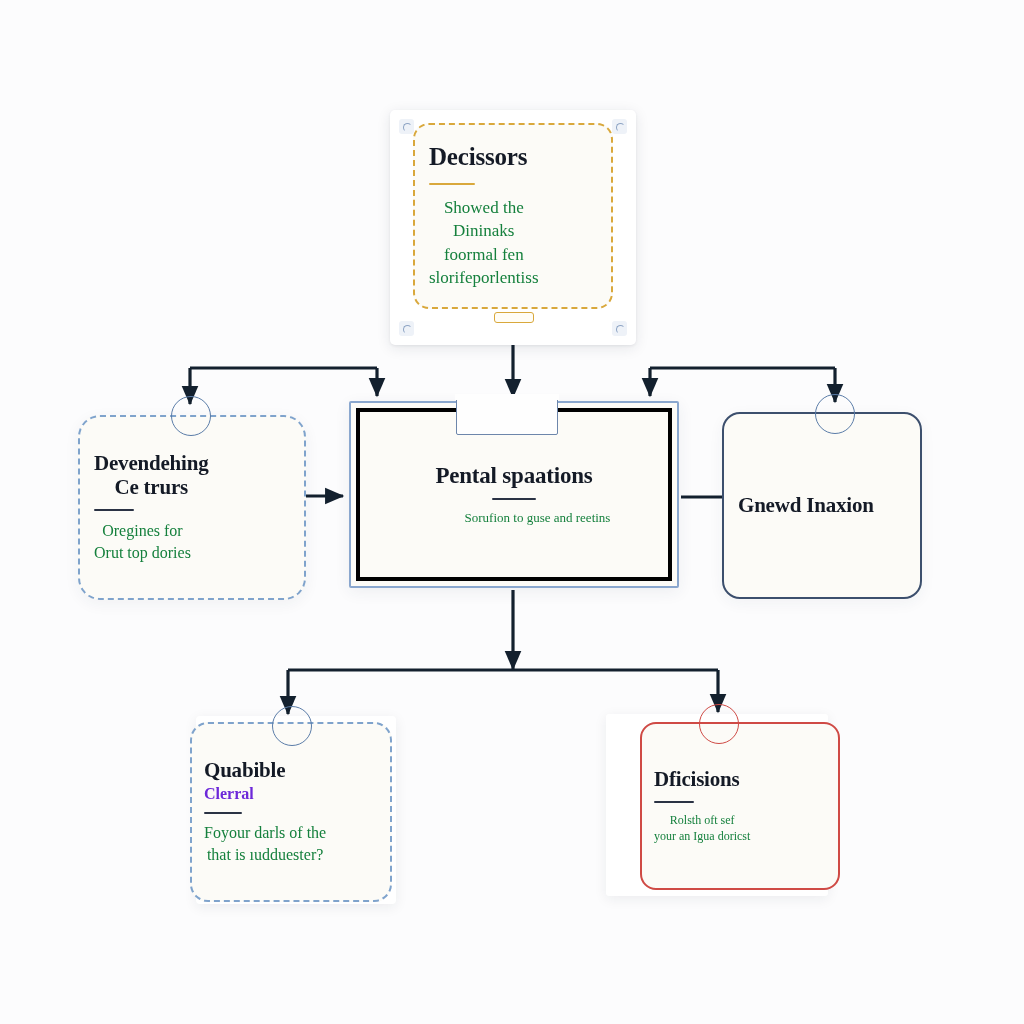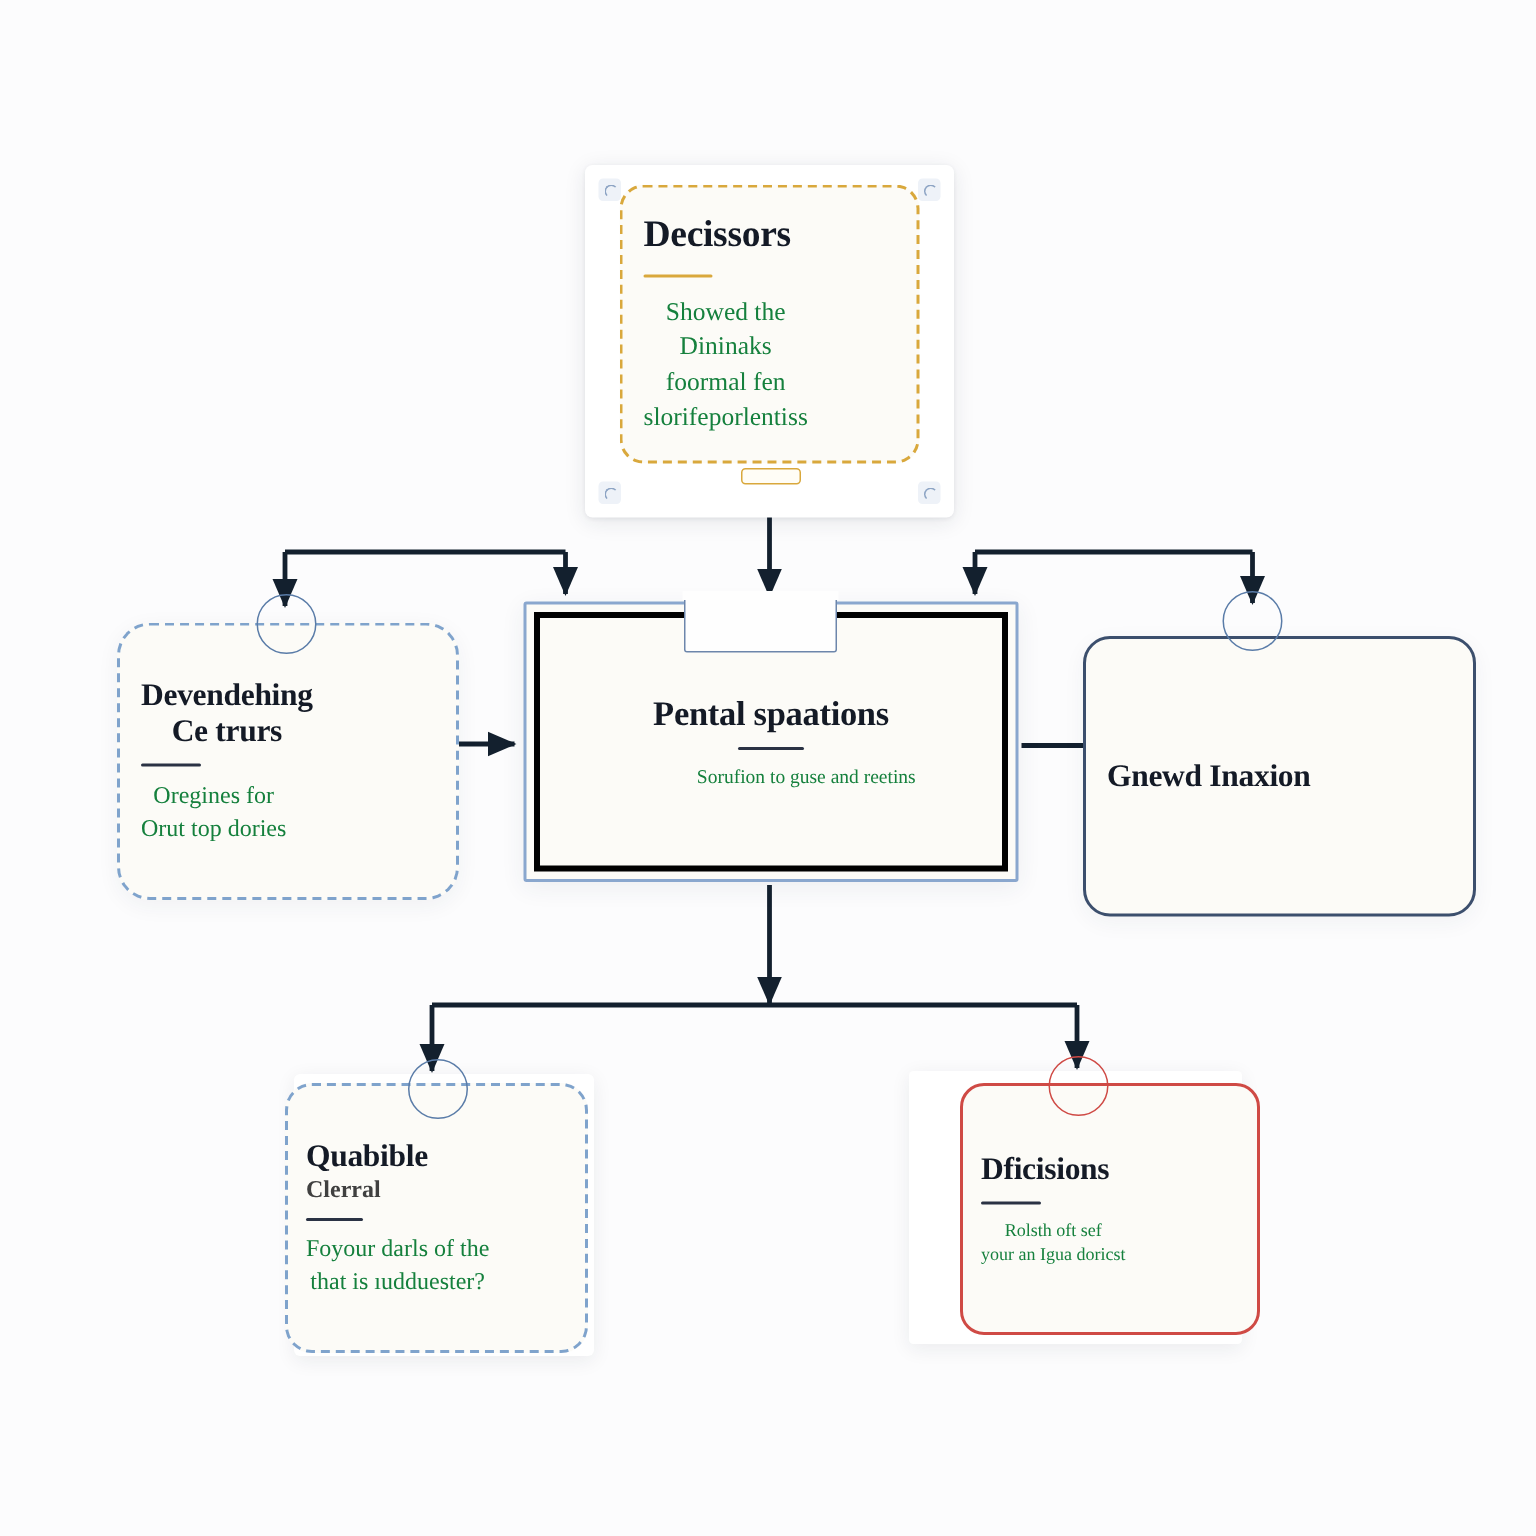--- a/index.html
+++ b/index.html
@@ -45,21 +45,21 @@
   }
 
   .node-title {
     font-weight: bold;
     color: #141a26;
     letter-spacing: -0.2px;
     line-height: 1.18;
   }
   .node-subtitle {
     font-weight: bold;
-    color: #404040;
+    color: #6d28d9;
     line-height: 1.15;
   }
   .divider {
     height: 2px;
     width: 46px;
     margin: 11px 0 11px 0;
     background: #2a3244;
     border-radius: 1px;
   }
   .divider.amber { background: #d9a83c; }
@@ -189,22 +189,22 @@
     left: -1.6px;
     right: -1.6px;
     top: -3px;
     height: 6px;
     background: #fefefe;
   }
 
   
   #node-right {
     left: 722px;
-    top: 424px;
-    width: 262px;
+    top: 412px;
+    width: 200px;
     height: 187px;
     border: 2px solid #3c4f6d;
     border-radius: 18px;
     padding: 6px 14px;
     box-shadow: 0 4px 15px rgba(40,55,80,0.05);
   }
   #node-right .node-title { font-size: 21px; }
 
   
   #sheet-bl {

